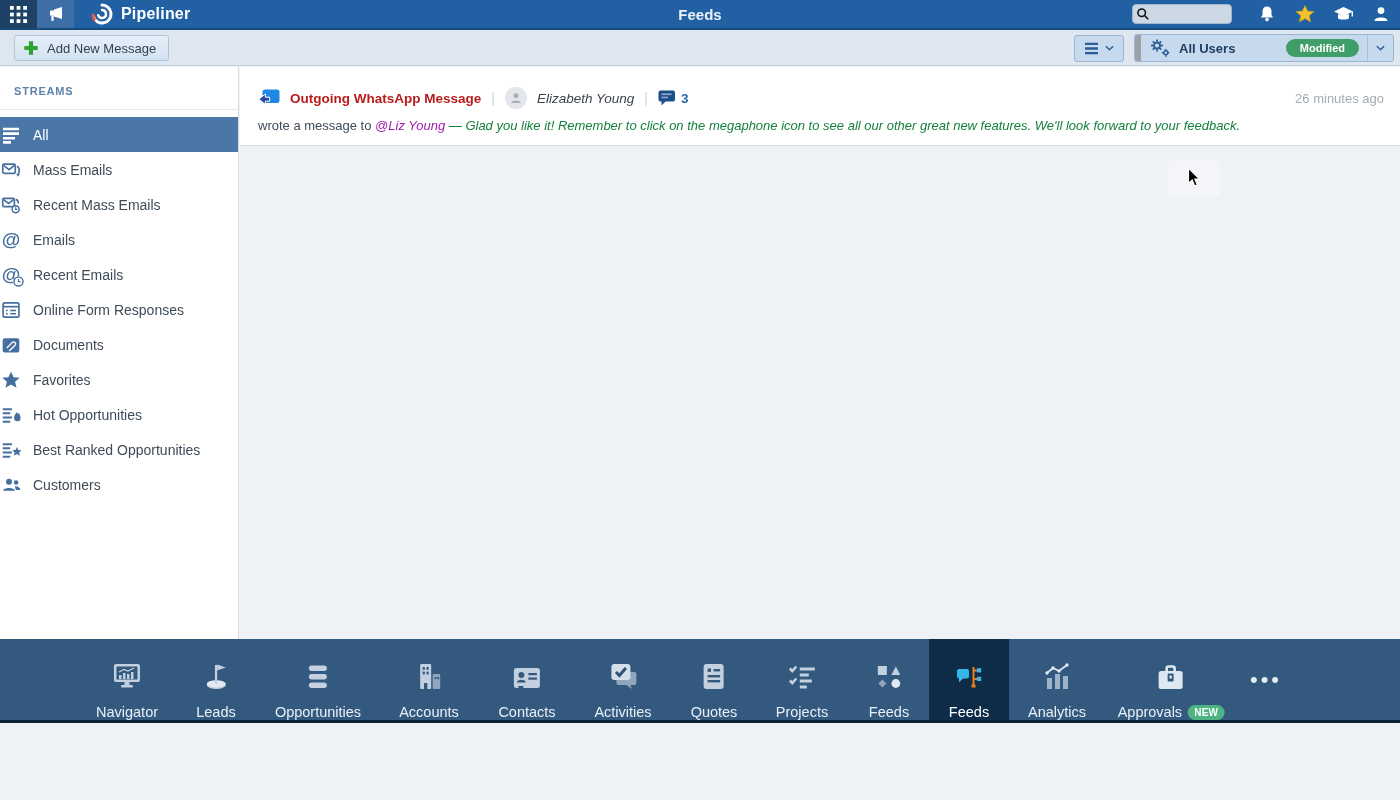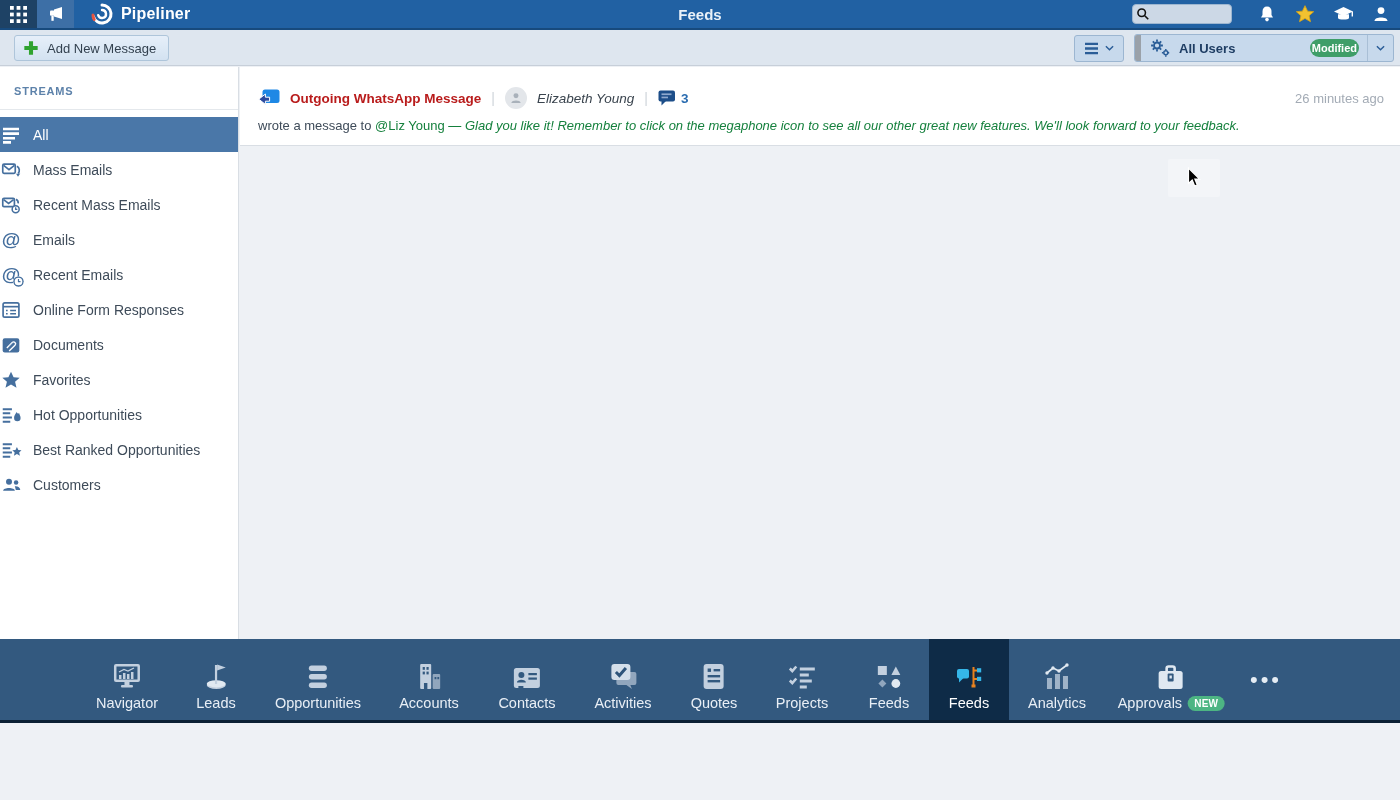--- a/index.html
+++ b/index.html
@@ -30,21 +30,21 @@
     background:linear-gradient(#e6eff9,#d3e2f1); border:1px solid #aec5da; border-radius:3px;
     padding:0 12px 0 8px; font-size:13px; color:#33414f; cursor:pointer; }
   .tb-right { position:absolute; right:6px; top:4px; display:flex; align-items:center; gap:10px;border-radius:13px; }
   .btn-menu { height:27px; width:50px; display:flex; align-items:center; justify-content:center; gap:6px;
     background:#c7d9ec; border:1px solid #9cb6d1; border-radius:3px; cursor:pointer; }
   .profile-sel { height:28px; width:260px; display:flex; align-items:center;
     background:#c7d9ec; border:1px solid #9cb6d1; border-radius:3px; overflow:hidden; cursor:pointer; }
   .drag-handle { width:6px; height:100%; background:#9aa1a9; flex:0 0 auto; }
   .profile-label { font-size:13px; font-weight:bold; color:#1e3d63; margin-left:8px; flex:1; }
   .badge-modified { background:#3f9e68; color:#fff; font-size:11px; font-weight:bold;
-    padding:3px 2px; border-radius:10px; margin-right:8px; }
+    padding:3px 14px; border-radius:10px; margin-right:8px; }
   .profile-chev { width:26px; height:100%; border-left:1px solid #a9bfd6; display:flex; align-items:center; justify-content:center; }
   .profile-gears { margin-left:8px; display:flex; }
 
   
   .sidebar { position:absolute; top:67px; left:0; width:239px; bottom:84px; background:#fff;
     border-right:1px solid #d9dee4; }
   .streams-hd { padding:18px 14px 12px; font-size:11px; font-weight:bold; letter-spacing:.8px; color:#5d82aa; }
   .streams-div { height:1px; background:#e4e8ec; }
   .side-item { height:35px; display:flex; align-items:center; gap:11px; padding-left:0;
     font-size:14px; color:#3e4b59; cursor:pointer; }
@@ -59,35 +59,35 @@
   .feed-card { background:#fff; border-bottom:1px solid #d9dee4; padding:20px 16px 12px 18px; cursor:pointer; }
   .feed-head { display:flex; align-items:center; gap:10px; }
   .feed-type { color:#b91c1c; font-size:13.5px; font-weight:bold; }
   .feed-div { color:#cfd5db; font-size:14px; }
   .avatar { width:22px; height:22px; border-radius:50%; background:#e3e6ea; display:flex; align-items:center; justify-content:center; }
   .feed-author { color:#3a444e; font-size:13.5px; font-style:italic; }
   .feed-comments { display:flex; align-items:center; gap:5px; }
   .feed-count { color:#2a6cb0; font-size:13.5px; font-weight:bold; }
   .feed-time { margin-left:auto; color:#a3abb5; font-size:13px; }
   .feed-body { margin-top:9px; font-size:13px; color:#3e4b59; }
-  .mention { color:#15803d; }
+  .mention { color:#a21caf;font-style:italic; }
   .feed-italic { font-style:italic; color:#15803d; }
 
   .hover-patch { position:absolute; left:928px; top:92px; width:52px; height:38px;
     background:#f3f5f8; border-radius:2px; }
   .cursor { position:absolute; left:946px; top:100px; }
 
   
   .bottombar { position:absolute; left:0; bottom:0; width:1400px; height:84px; background:#33597f; }
   .bottom-strip { position:absolute; left:0; bottom:0; width:100%; height:3px; background:#0b2034; }
   .nav-item { position:absolute; top:0; height:81px; transform:translateX(-50%);
     display:flex; flex-direction:column; align-items:center; justify-content:flex-start;
     padding-top:19px; cursor:pointer; }
   .nav-item .nico { height:32px; display:flex; align-items:flex-end; justify-content:center; }
-  .nav-label { margin-top:5px; font-size:14.5px; color:#e9eff6; white-space:nowrap; display:flex; align-items:center; gap:6px; }
+  .nav-label { margin-top:14px; font-size:14.5px; color:#e9eff6; white-space:nowrap; display:flex; align-items:center; gap:6px; }
   .nav-item.sel-bg { background:#0e2b47; width:80px; }
   .nav-item.sel-bg .nav-label { color:#fff; }
   .badge-new { background:#4db583; color:#fff; font-size:10px; font-weight:bold;
     padding:2px 6px; border-radius:8px; letter-spacing:.3px; }
   .more-dots { font-size:22px; color:#e6edf4; letter-spacing:3px; line-height:10px; }
 </style>
 </head>
 <body>
 
 <div class="stage">

